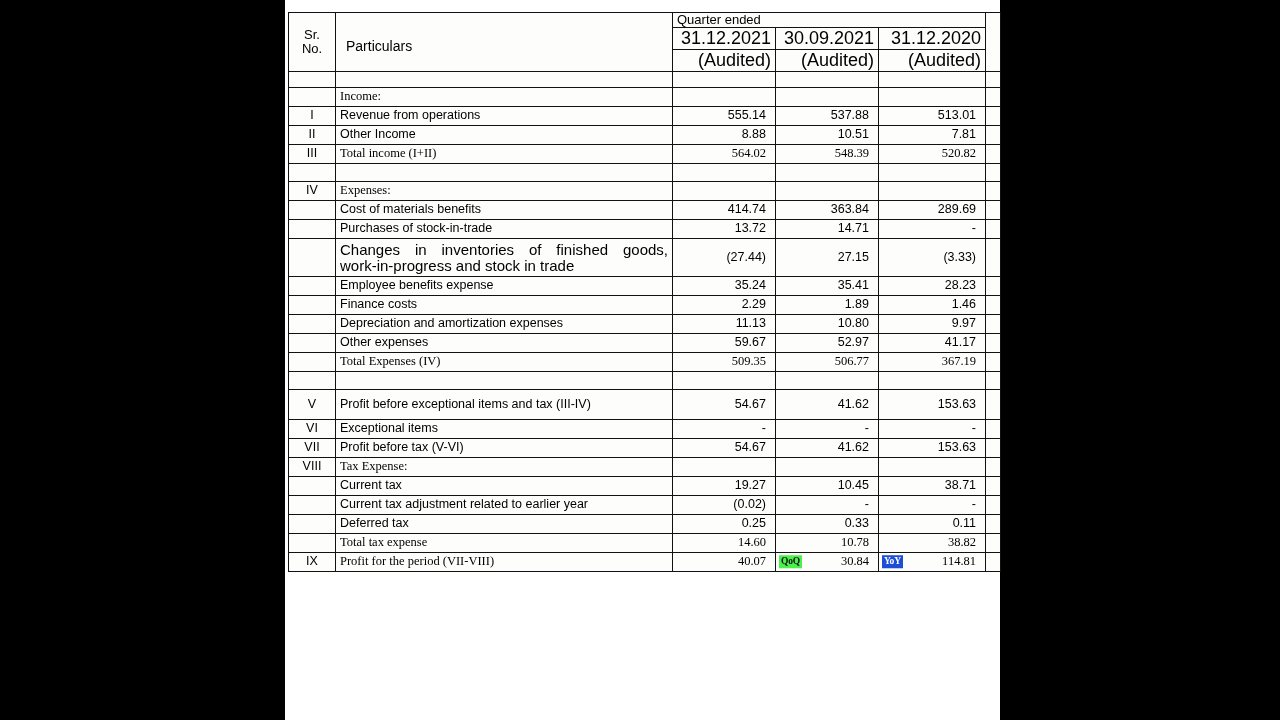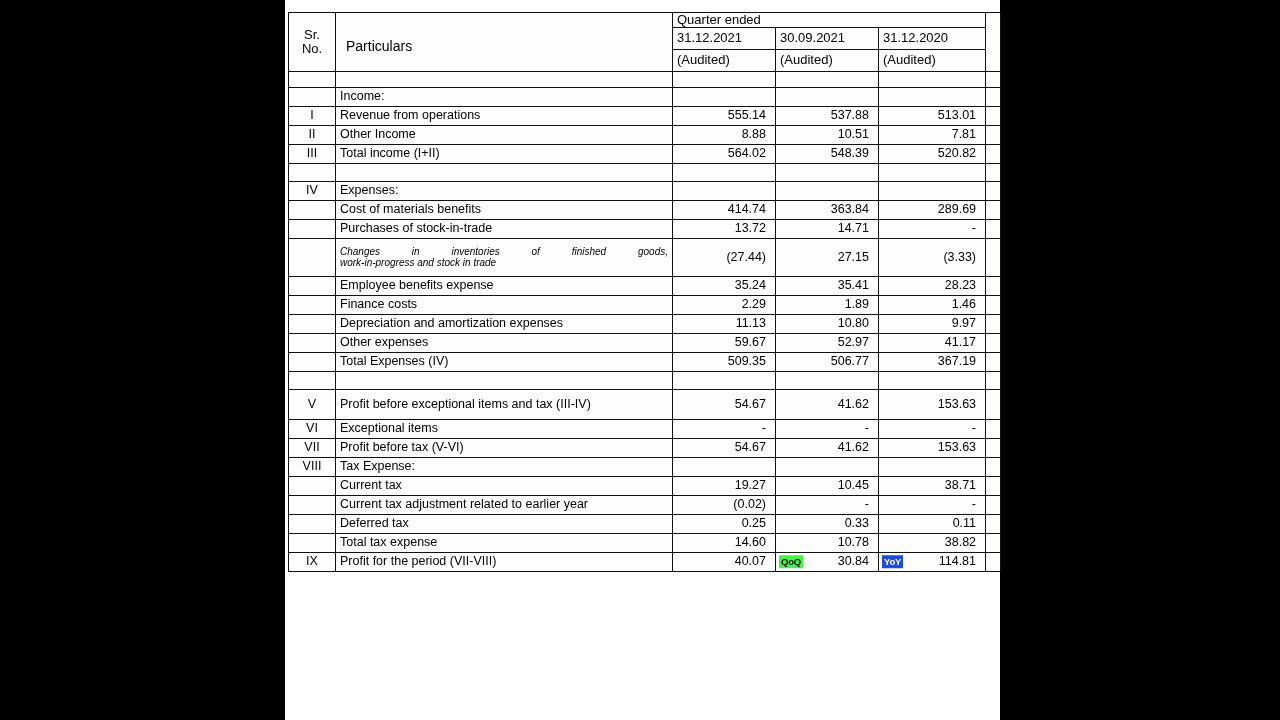--- a/index.html
+++ b/index.html
@@ -53,30 +53,30 @@
   
   col.c-sr   { width: 47px; }
   col.c-part { width: 337px; }
   col.c-num  { width: 103px; }
   col.c-num3 { width: 107px; }
   col.c-cut  { width: 15px; }
 
   .sr   { text-align: center; font-size: 12.5px; }
   .part { text-align: left; }
   .num  { text-align: right; padding-right: 9px !important; white-space: nowrap; }
-  .b    { font-weight: bold; }
+  .b    { font-weight: bold; font-family: Liberation Serif, serif; }
   .hdr-top {
     text-align: left;
     font-weight: bold;
     font-size: 13px;
   }
   .hdr-sub {
-    text-align: left;
+    text-align: right;
     font-weight: bold;
-    font-size: 13px;
+    font-size: 18px;
     white-space: nowrap;
   }
   .title-sr {
     text-align: center;
     font-weight: bold;
     font-size: 13px;
     line-height: 1.22;
   }
   .title-part {
     text-align: left;
@@ -89,24 +89,23 @@
   tr.r-std td   { height: 18px; }
   tr.r-gap td   { height: 15px; }
   tr.r-gap2 td  { height: 17px; }
   tr.r-two td   { height: 36px; }
   tr.r-tall td  { height: 29px; }
   tr.r-hsub td  { height: 21px; }
 
   .justify2 {
     text-align: justify;
     text-align-last: left;
-    font-size: 10px;
+    font-size: 15px;
     line-height: 1.22;
     padding-top: 1px !important;
-    font-style: italic;
   }
   .justify2 .ln1 {
     display: block;
     text-align: justify;
     text-align-last: justify;
   }
   .justify2 .ln2 { display: block; }
 
   .numcell-badge {
     position: relative;

